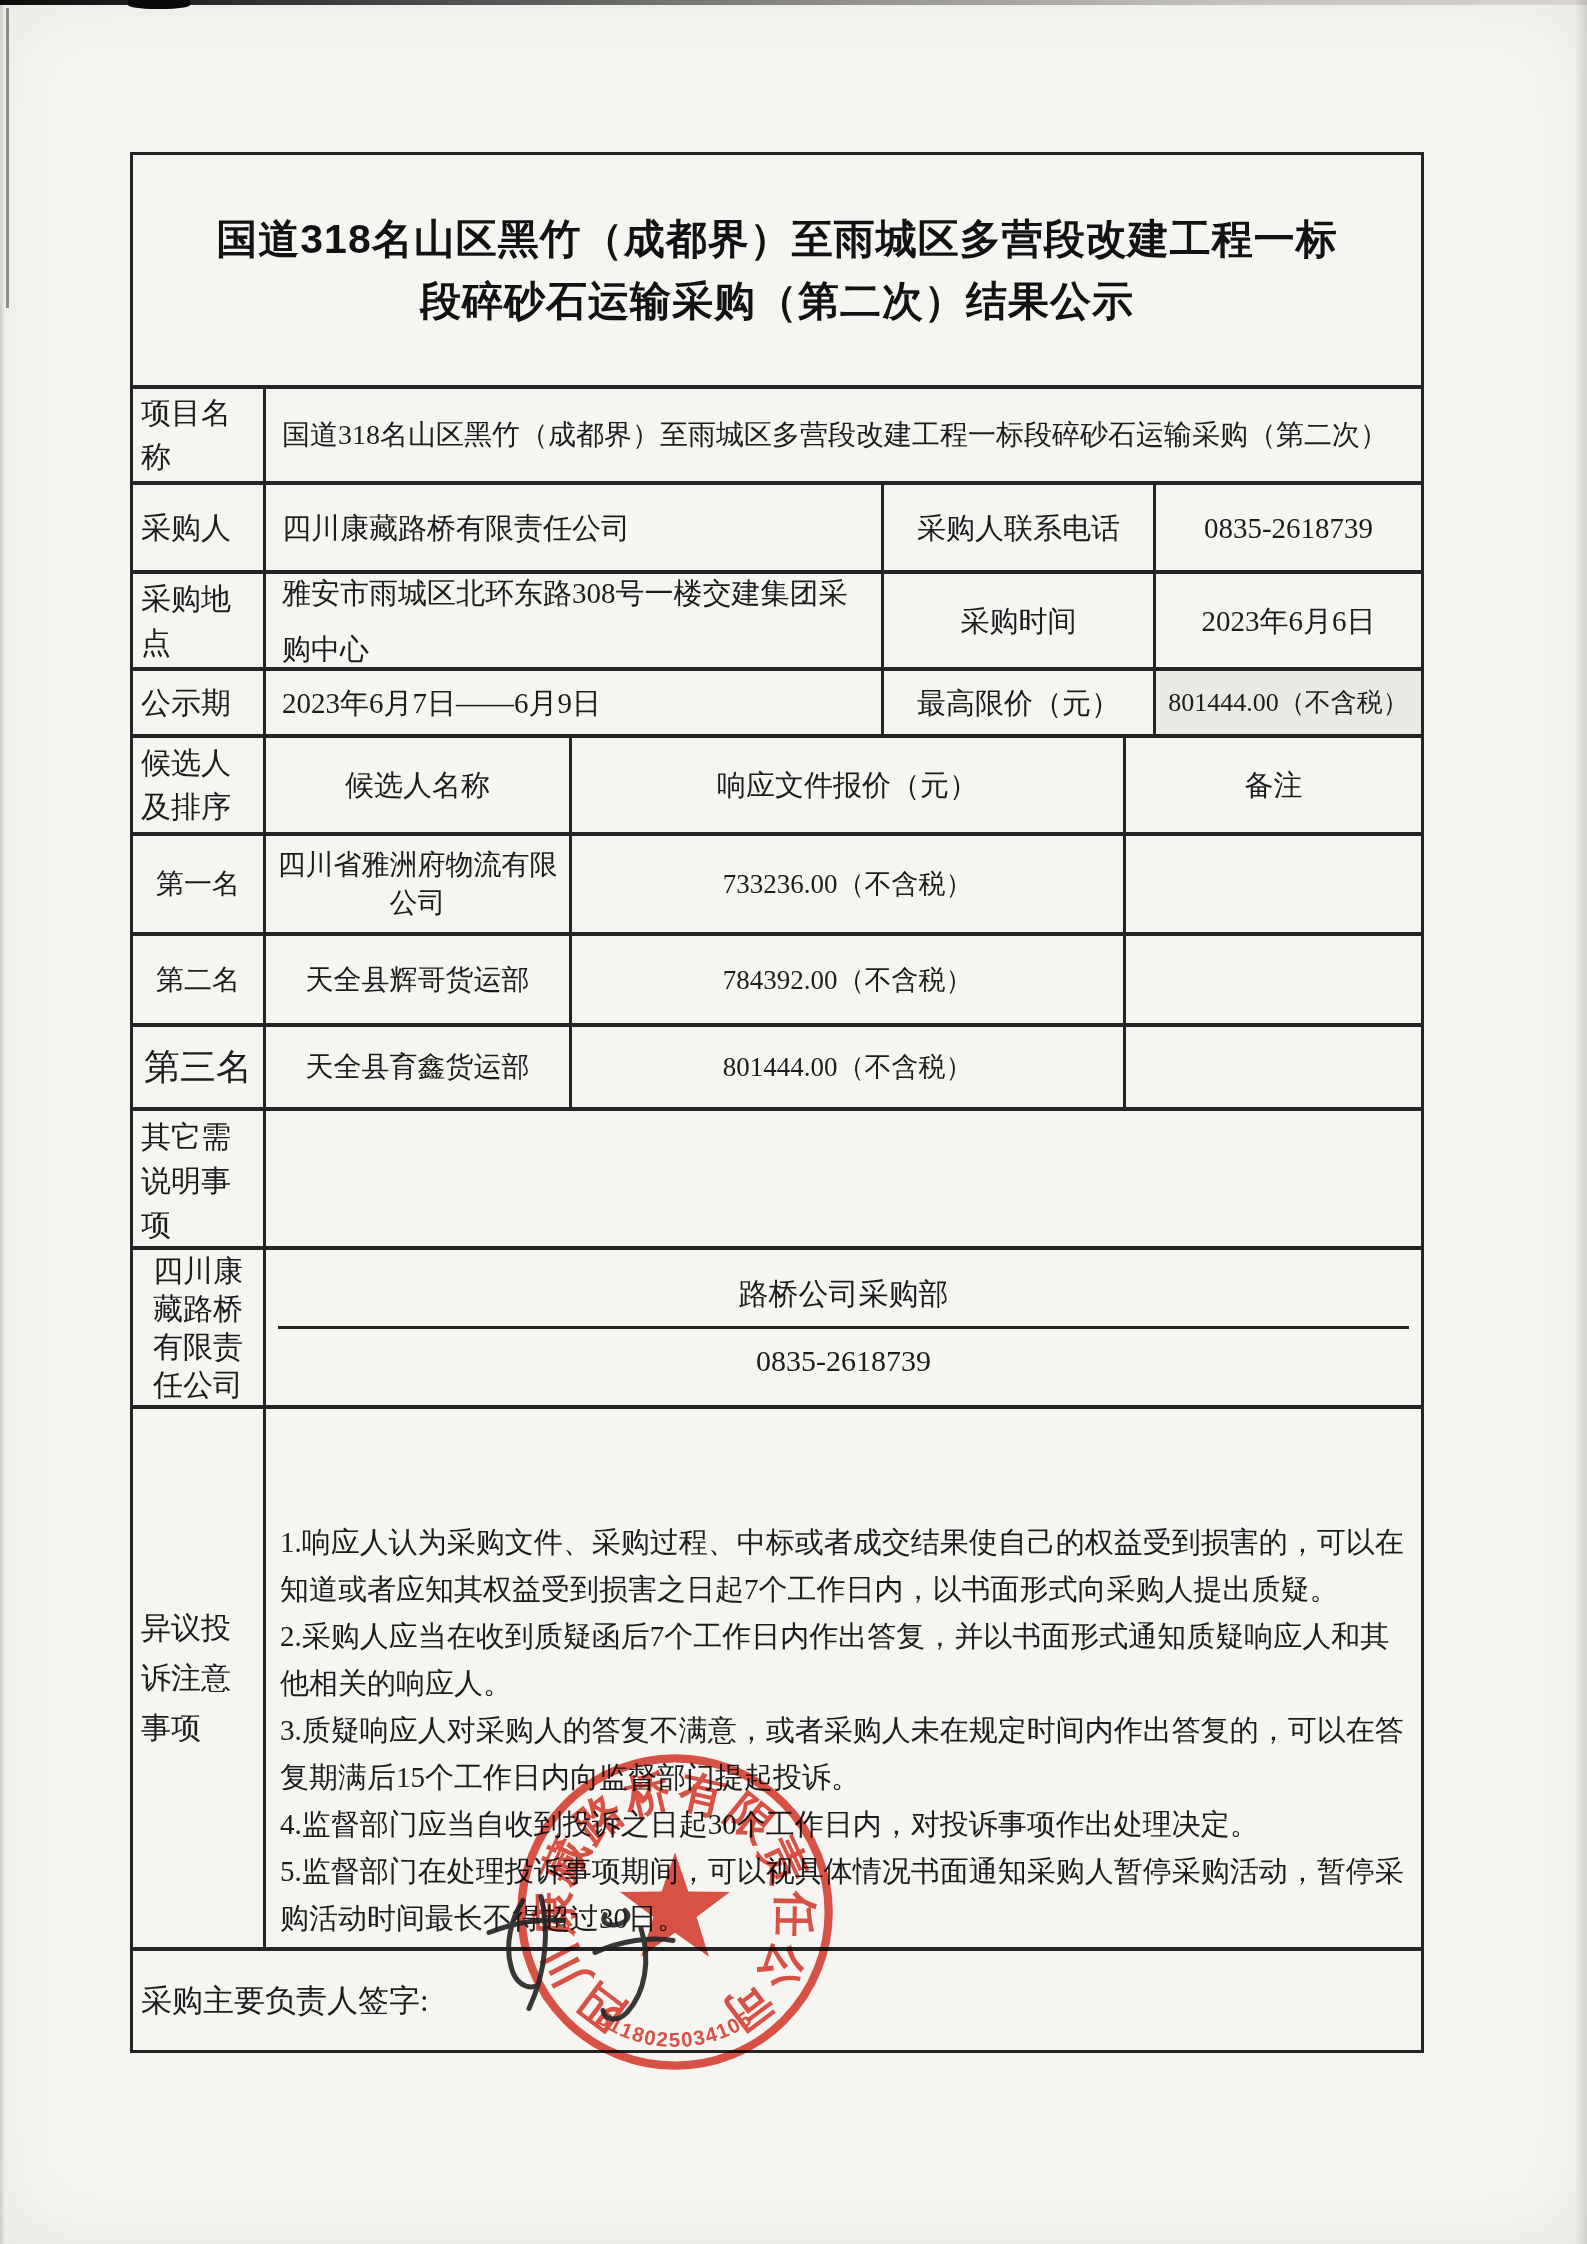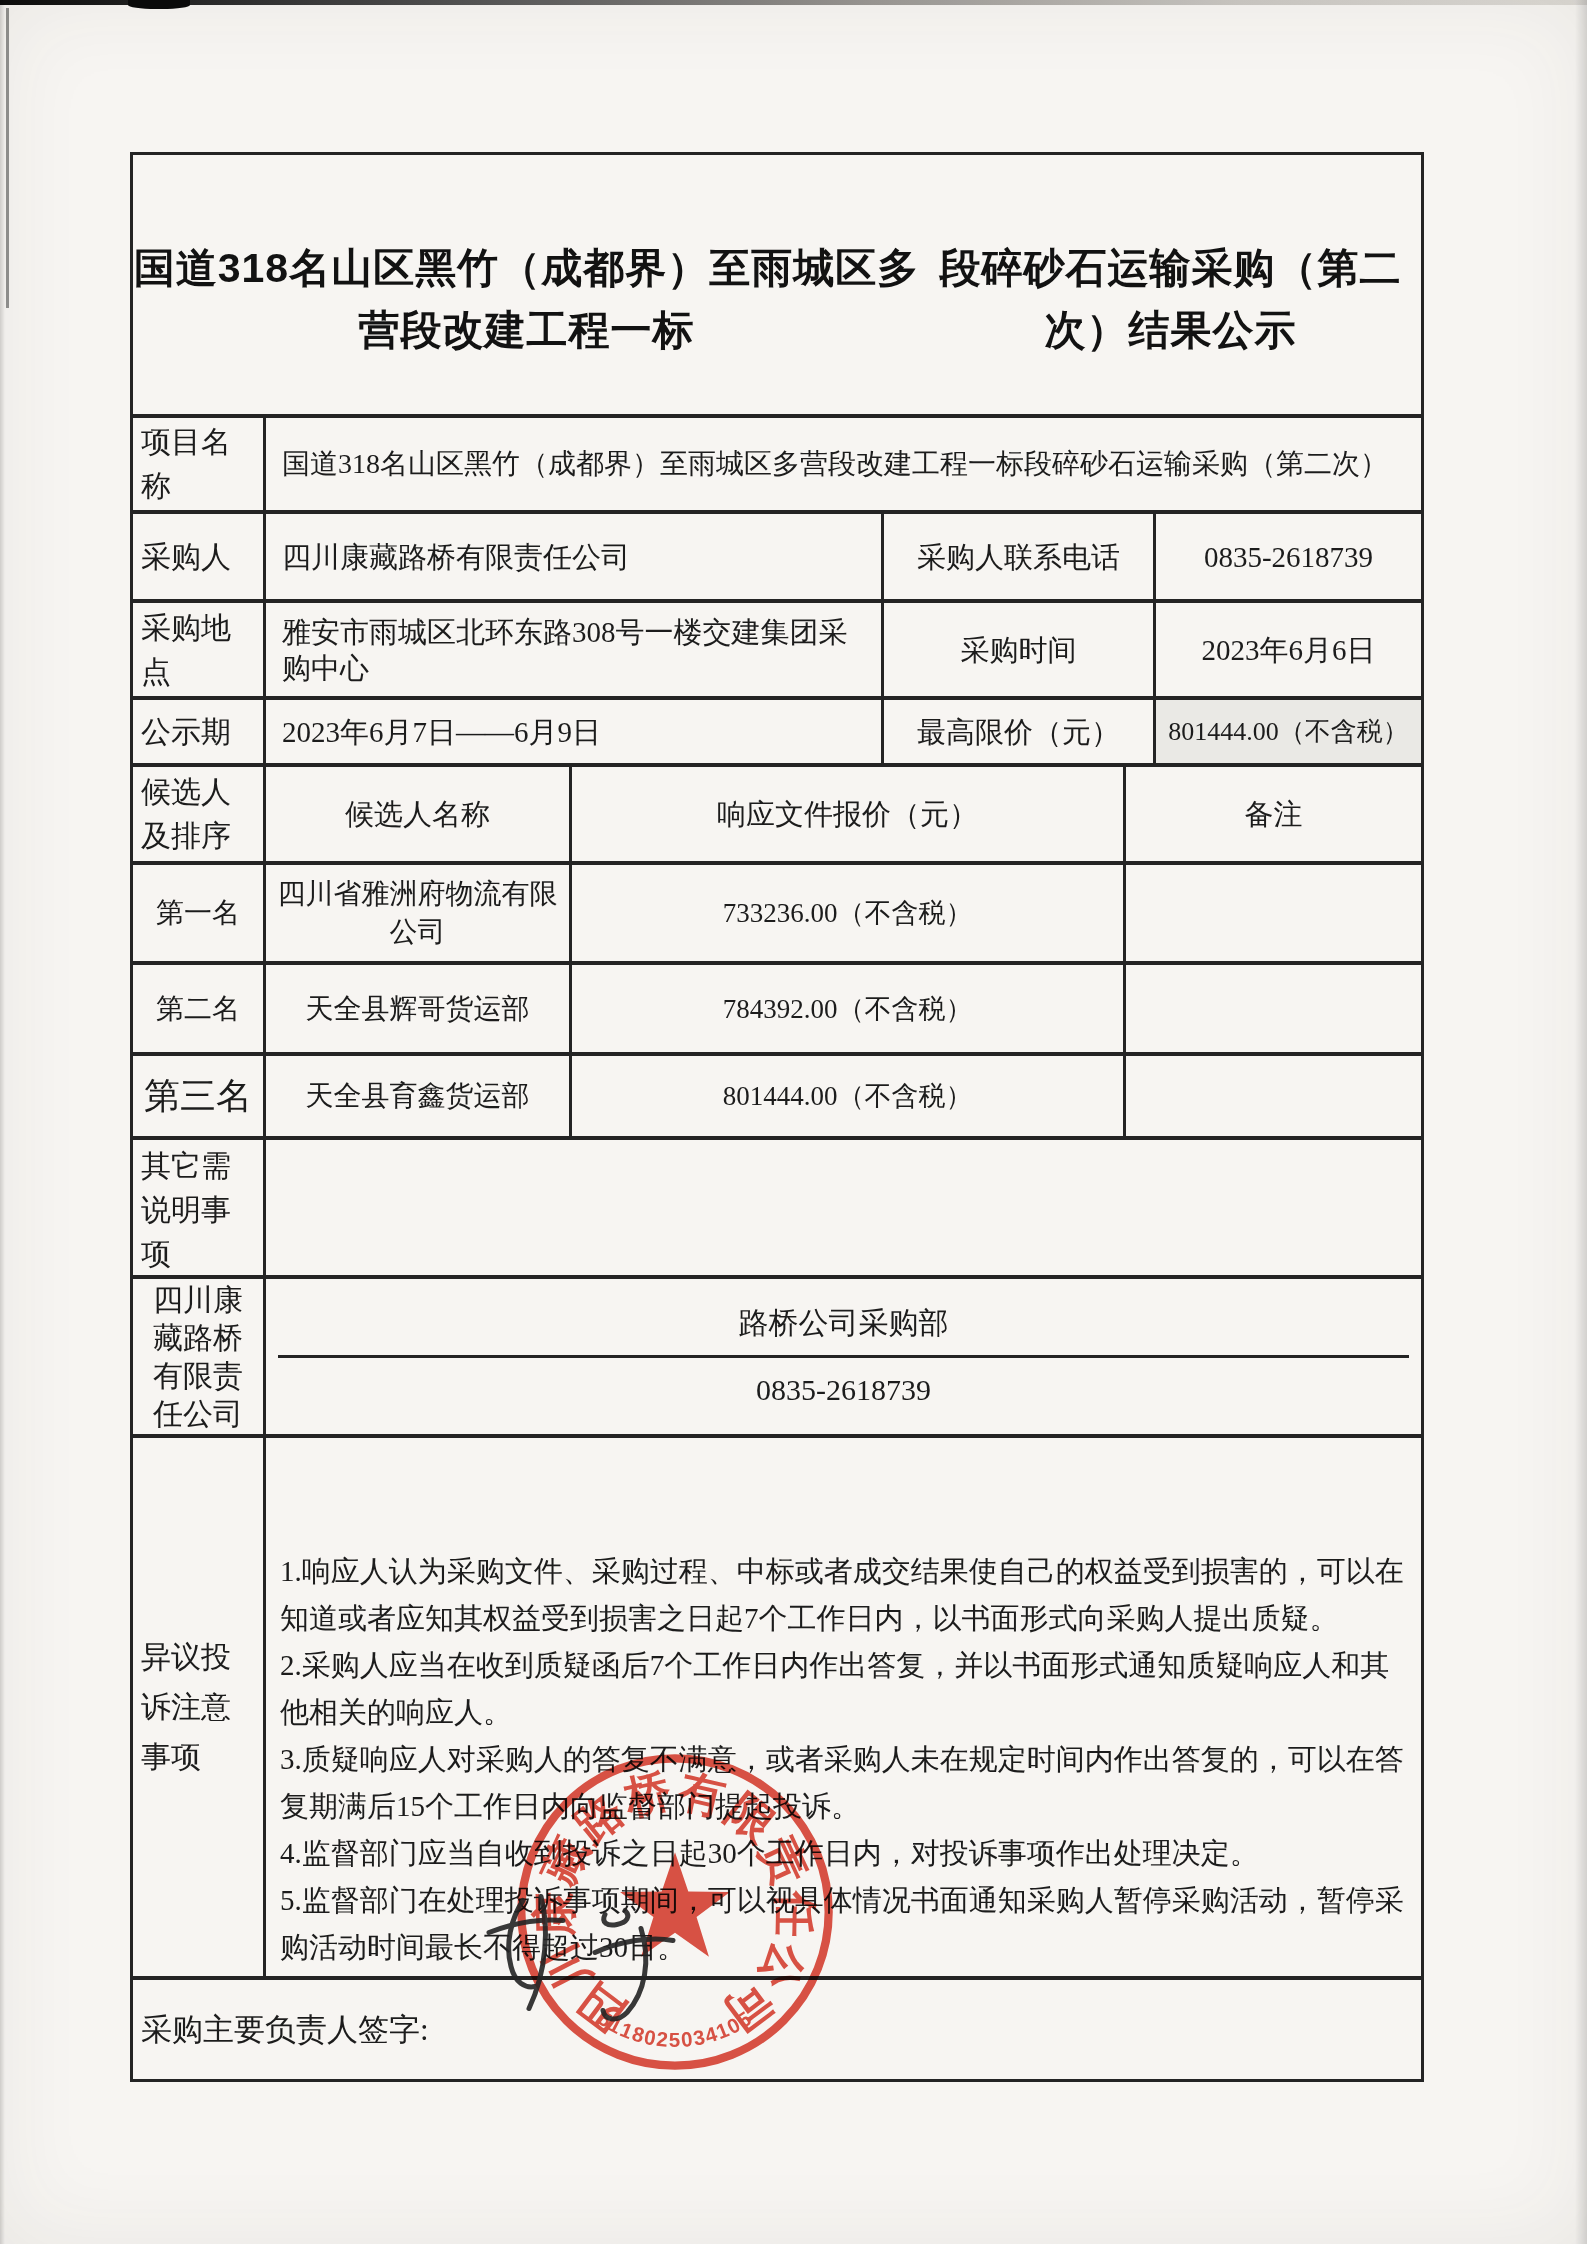--- a/index.html
+++ b/index.html
@@ -22,21 +22,21 @@
   .sheet-table{position:absolute;left:130px;top:152px;width:1288px;border:3px solid #242424;background:transparent;z-index:1;}
   .row{display:flex;border-top:4px solid #242424;}
   .row.first{border-top:none;}
   .c{box-sizing:border-box;display:flex;align-items:center;border-left:3px solid #242424;overflow:hidden;}
   .c.nol{border-left:none;}
   .label-c{width:130px;padding:4px 8px;font-size:30px;line-height:44px;}
   .grow{flex:1;}
   .center{justify-content:center;text-align:center;}
   .top-align{align-items:flex-start;}
 
-  .title-cell{height:230px;display:flex;flex-direction:row;justify-content:center;align-items:center;margin-top:29px;}
+  .title-cell{height:230px;display:flex;flex-direction:column;justify-content:center;align-items:center;}
   .title-line{font-family:"Liberation Sans","DejaVu Sans",sans-serif;font-weight:900;font-size:41px;line-height:62px;letter-spacing:1px;color:#121212;text-align:center;}
 
   .h-project{height:92px;}  .h-purchaser{height:85px;}  .h-location{height:93px;}
   .h-publicity{height:63px;} .h-candhead{height:94px;}
   .h-c1{height:96px;} .h-c2{height:87px;} .h-c3{height:80px;}
   .h-other{height:135px;} .h-superv{height:155px;} .h-objection{height:538px;} .h-sign{height:99px;}
 
   .w-val{width:618px;} .w-key2{width:272px;} .w-val2{flex:1;}
   .w-name{width:306px;} .w-quote{width:554px;} .w-remark{flex:1;}
 
@@ -87,21 +87,21 @@
 
   <div class="row h-purchaser">
     <div class="c nol label-c">采购人</div>
     <div class="c w-val val-text">四川康藏路桥有限责任公司</div>
     <div class="c w-key2 center val-text">采购人联系电话</div>
     <div class="c w-val2 center val-text one-line">0835-2618739</div>
   </div>
 
   <div class="row h-location">
     <div class="c nol label-c">采购地点</div>
-    <div class="c w-val val-text" style="line-height:36px;">雅安市雨城区北环东路308号一楼交建集团采购中心</div>
+    <div class="c w-val val-text" style="line-height:56px;">雅安市雨城区北环东路308号一楼交建集团采购中心</div>
     <div class="c w-key2 center val-text">采购时间</div>
     <div class="c w-val2 center val-text one-line">2023年6月6日</div>
   </div>
 
   <div class="row h-publicity">
     <div class="c nol label-c">公示期</div>
     <div class="c w-val val-text one-line">2023年6月7日——6月9日</div>
     <div class="c w-key2 center val-text one-line">最高限价（元）</div>
     <div class="c w-val2 center small-num tint">801444.00（不含税）</div>
   </div>

